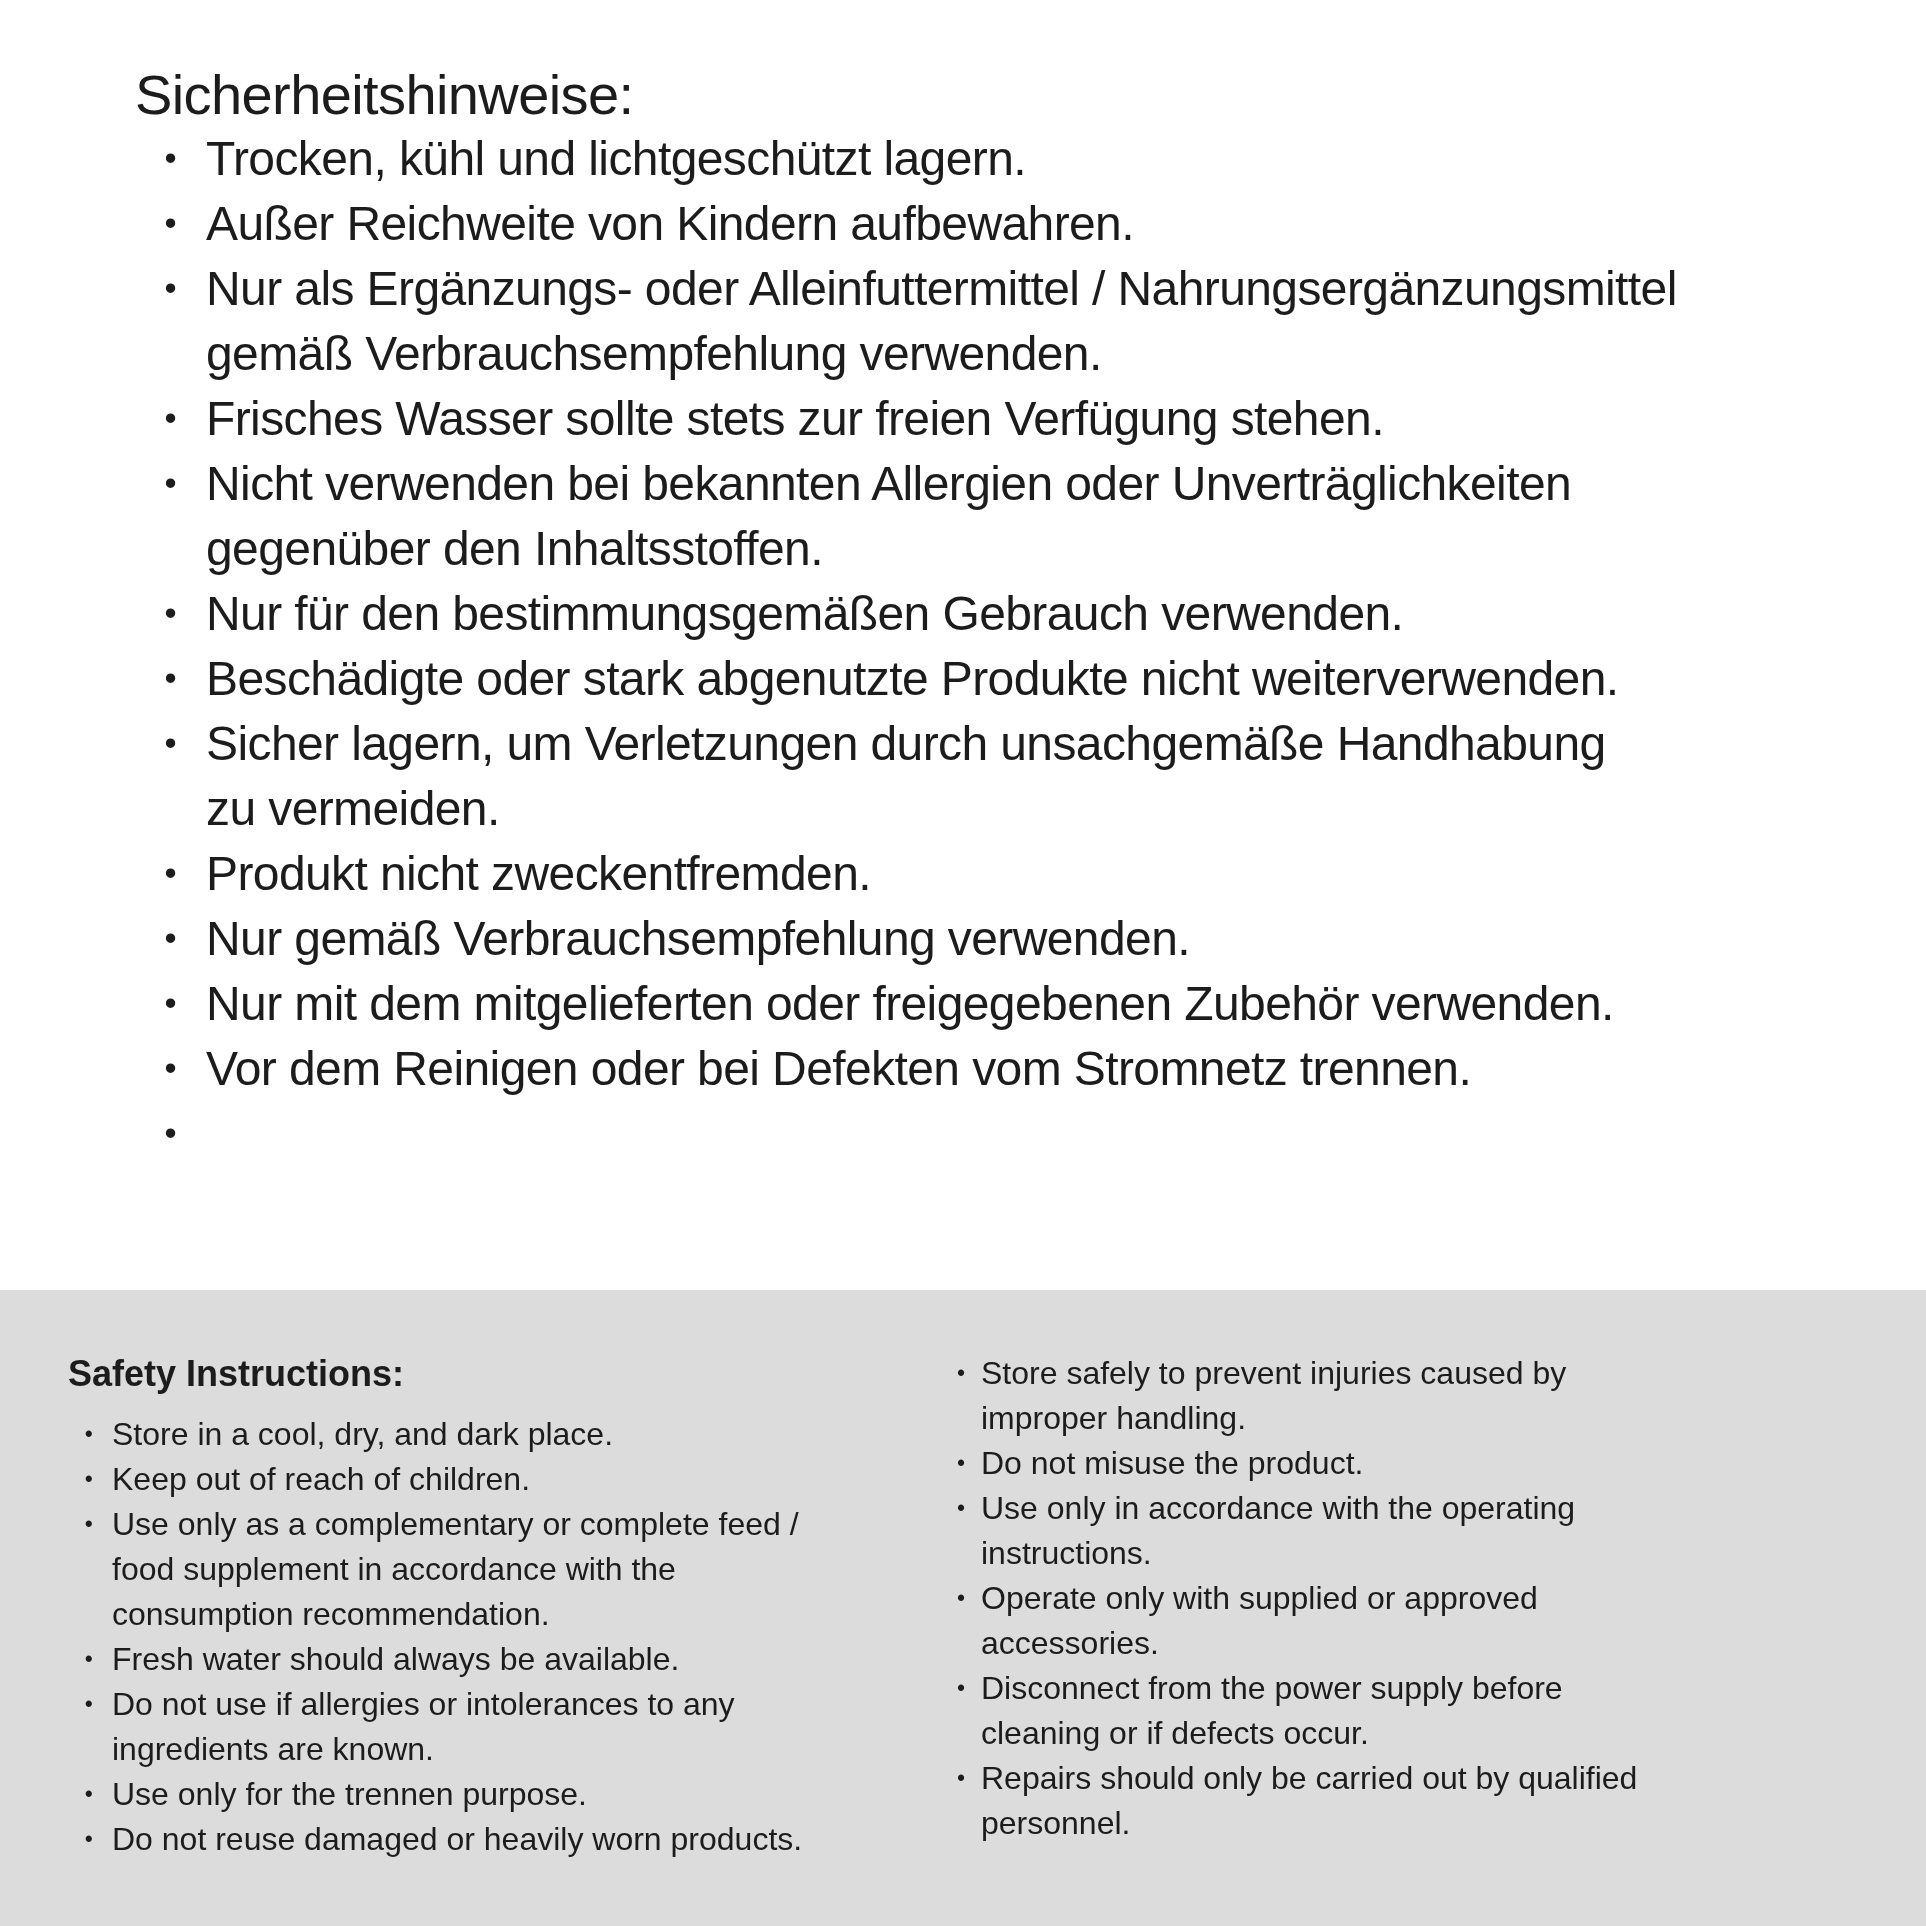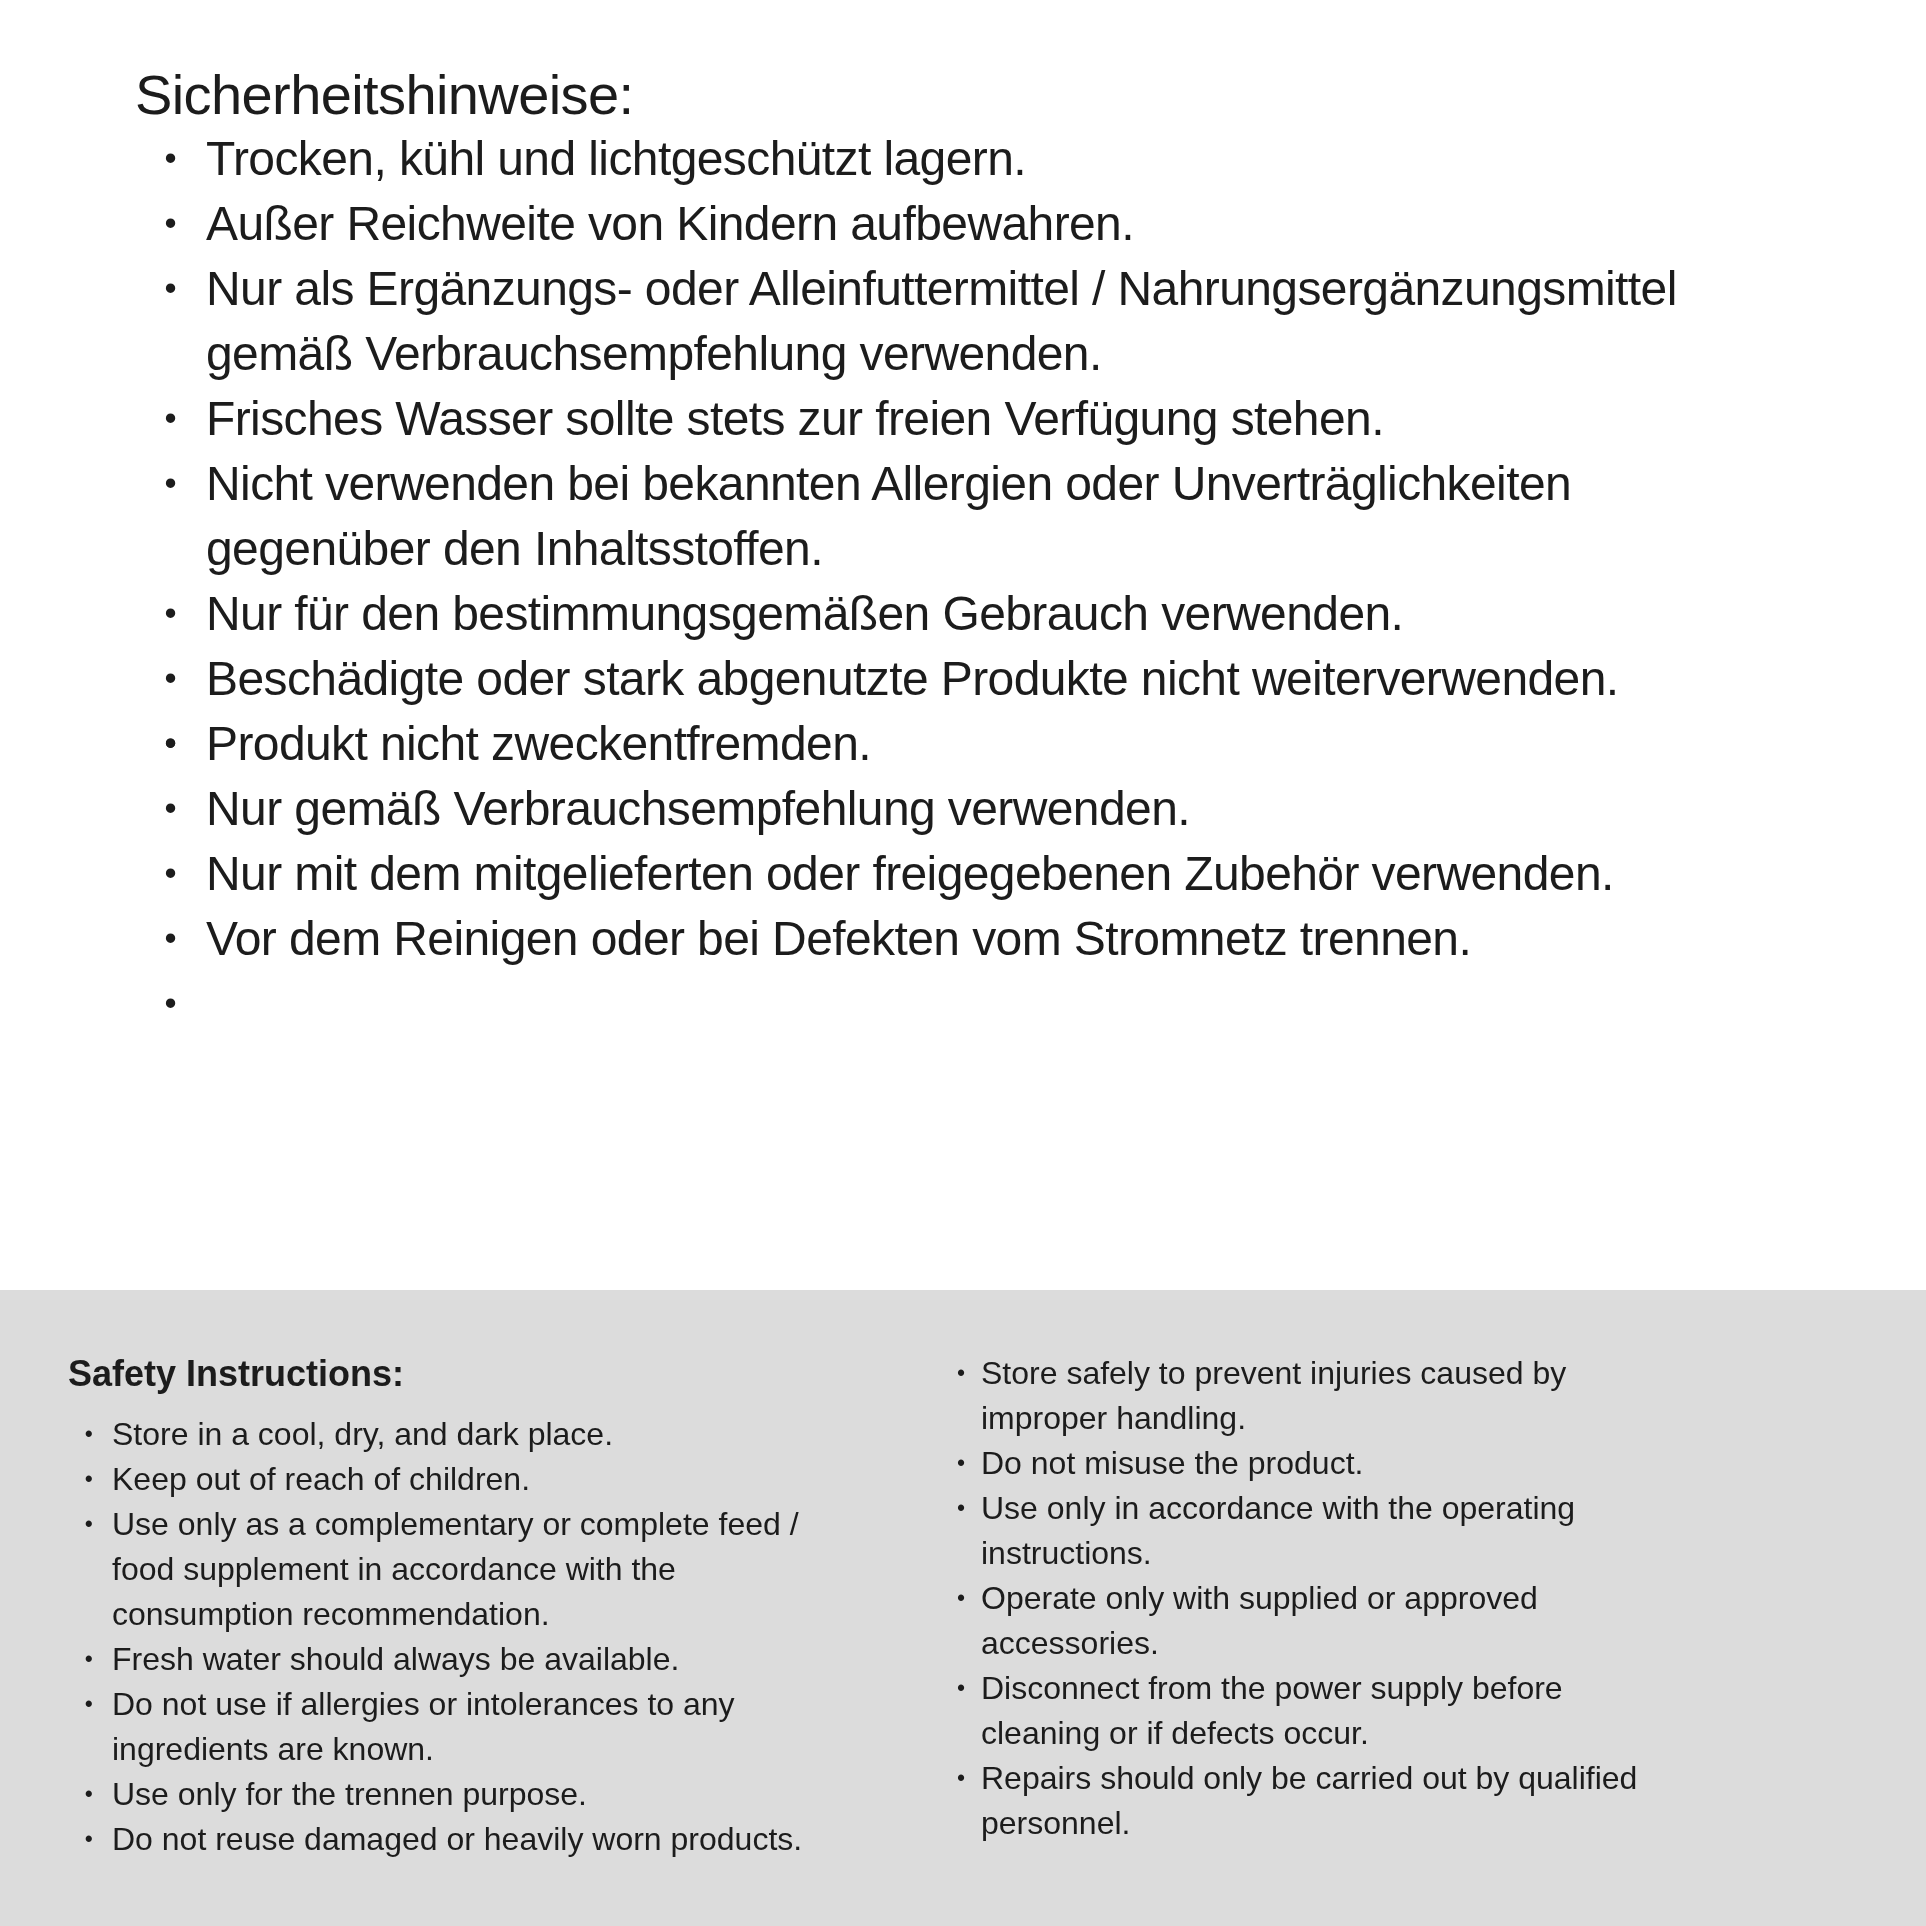--- a/index.html
+++ b/index.html
@@ -73,21 +73,22 @@
     <ul class="bullet-list de-list">
         <li><span class="dot">•</span><span class="txt">Trocken, kühl und lichtgeschützt lagern.</span></li>
         <li><span class="dot">•</span><span class="txt">Außer Reichweite von Kindern aufbewahren.</span></li>
         <li><span class="dot">•</span><span class="txt">Nur als Ergänzungs- oder Alleinfuttermittel / Nahrungsergänzungsmittel
 gemäß Verbrauchsempfehlung verwenden.</span></li>
         <li><span class="dot">•</span><span class="txt">Frisches Wasser sollte stets zur freien Verfügung stehen.</span></li>
         <li><span class="dot">•</span><span class="txt">Nicht verwenden bei bekannten Allergien oder Unverträglichkeiten
 gegenüber den Inhaltsstoffen.</span></li>
         <li><span class="dot">•</span><span class="txt">Nur für den bestimmungsgemäßen Gebrauch verwenden.</span></li>
         <li><span class="dot">•</span><span class="txt">Beschädigte oder stark abgenutzte Produkte nicht weiterverwenden.</span></li>
-        <li><span class="dot">•</span></li>
+        <li><span class="dot">•</span><span class="txt">Sicher lagern, um Verletzungen durch unsachgemäße Handhabung
+zu vermeiden.</span></li>
         <li><span class="dot">•</span><span class="txt">Produkt nicht zweckentfremden.</span></li>
         <li><span class="dot">•</span><span class="txt">Nur gemäß Verbrauchsempfehlung verwenden.</span></li>
         <li><span class="dot">•</span><span class="txt">Nur mit dem mitgelieferten oder freigegebenen Zubehör verwenden.</span></li>
         <li><span class="dot">•</span><span class="txt">Vor dem Reinigen oder bei Defekten vom Stromnetz trennen.</span></li>
         <li><span class="dot">•</span></li>
       </ul>
   </section>
 
   <section class="english-section">
     <div class="col-left">

